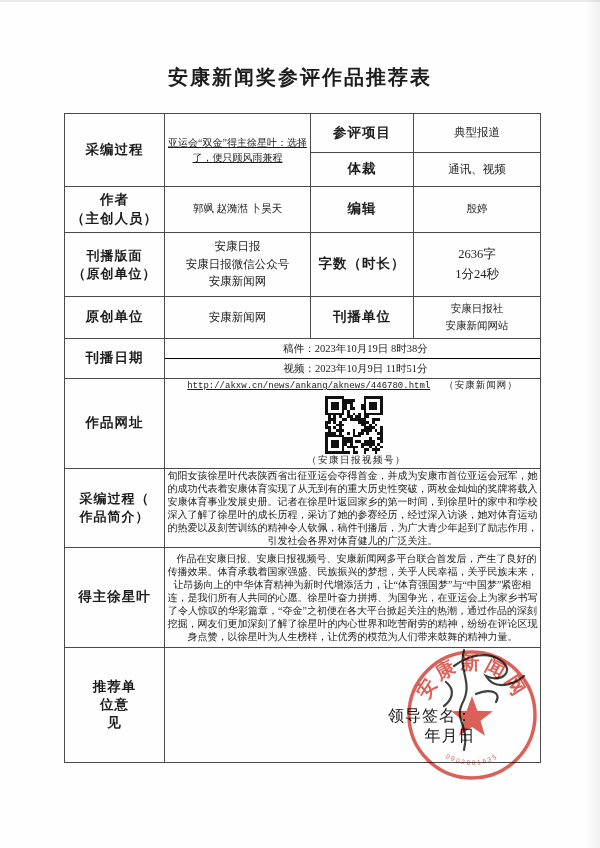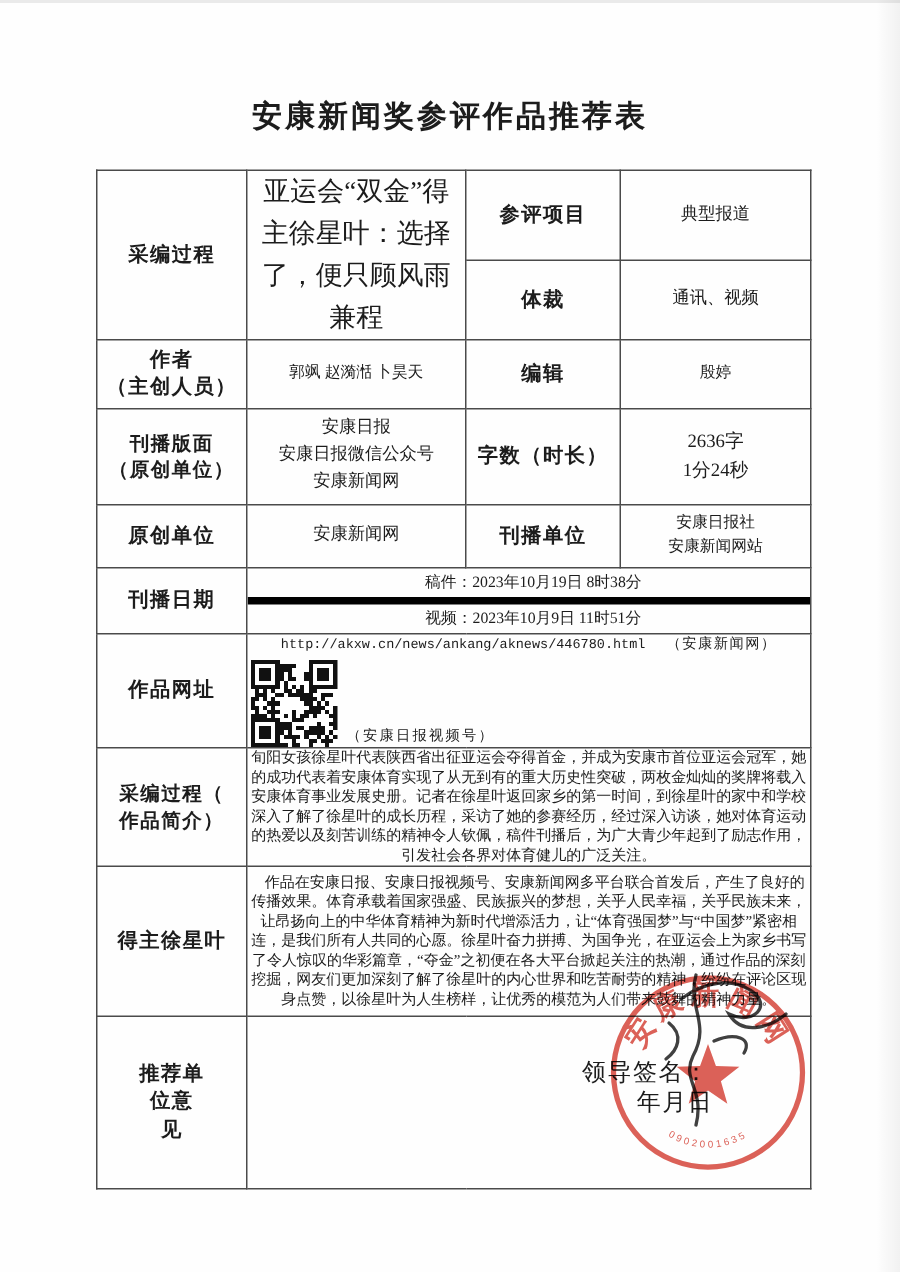--- a/index.html
+++ b/index.html
@@ -31,26 +31,26 @@
   .val-sm{font-size:10.5px;}
   .val-lg{font-size:12.5px;}
   .pre{white-space:pre-line;}
   .para{
     text-align:justify;font-size:10px;line-height:13px;
     padding:3px 7px 2px 7px;vertical-align:top;
   }
   .para.indent{text-indent:.8em;}
   .dates{text-align:left;vertical-align:middle;padding:0;}
   .date-line{height:19px;line-height:19px;padding-left:6px;font-size:10.5px;}
-  .date-line.first{border-bottom:5px solid #000000;}
+  .date-line.first{border-bottom:1px solid #000000;}
   .urlcell{text-align:left;vertical-align:top;padding:3px 6px;}
   .url-line{font-size:9px;font-family:"Liberation Mono","DejaVu Sans Mono",monospace;}
-  .url-link{color:#1c1c1c;text-align:center;}
+  .url-link{text-decoration:underline;color:#1c1c1c;text-align:center;}
   .url-note{font-family:"Liberation Serif",serif;font-size:9.5px;margin-left:14px;letter-spacing:1px;}
-  .qr-row{display:flex;align-items:flex-end;margin-top:4px;padding-left:2px;}
+  .qr-row{display:flex;align-items:center;margin-top:4px;padding-left:2px;flex-direction:column;}
   .qr{width:58px;height:58px;}
   .qr-caption{font-size:9.5px;margin-left:6px;margin-bottom:1px;letter-spacing:1.5px;}
   .sign-block{
     position:absolute;left:360px;top:706px;width:180px;text-align:center;
     font-size:16px;line-height:20px;letter-spacing:1px;
   }
   .sign-l1{text-align:left;padding-left:28px;}
   .seal-svg{position:absolute;left:402px;top:645px;width:140px;height:140px;
     mix-blend-mode:multiply;opacity:.85;}
   .sig-svg{position:absolute;left:398px;top:642px;width:150px;height:125px;
@@ -67,21 +67,21 @@
 <table class="form">
   <colgroup>
     <col style="width:100px">
       <col style="width:146px">
       <col style="width:103px">
       <col style="width:127px">
   </colgroup>
   <tbody>
       <tr style="height:39px">
     <td class="lbl" rowspan="2">采编过程</td>
-    <td class="val pre" rowspan="2" style="font-size:18px;padding:0 3px;">亚运会“双金”得主徐星叶：选择了，便只顾风雨兼程</td>
+    <td class="val pre" rowspan="2" style="font-size:10px;padding:0 3px;text-decoration:underline;">亚运会“双金”得主徐星叶：选择了，便只顾风雨兼程</td>
     <td class="lbl">参评项目</td>
     <td class="val">典型报道</td>
   </tr>
   <tr style="height:34px">
     <td class="lbl">体裁</td>
     <td class="val">通讯、视频</td>
   </tr>
   <tr style="height:46px">
     <td class="lbl pre">作者
 （主创人员）</td>

